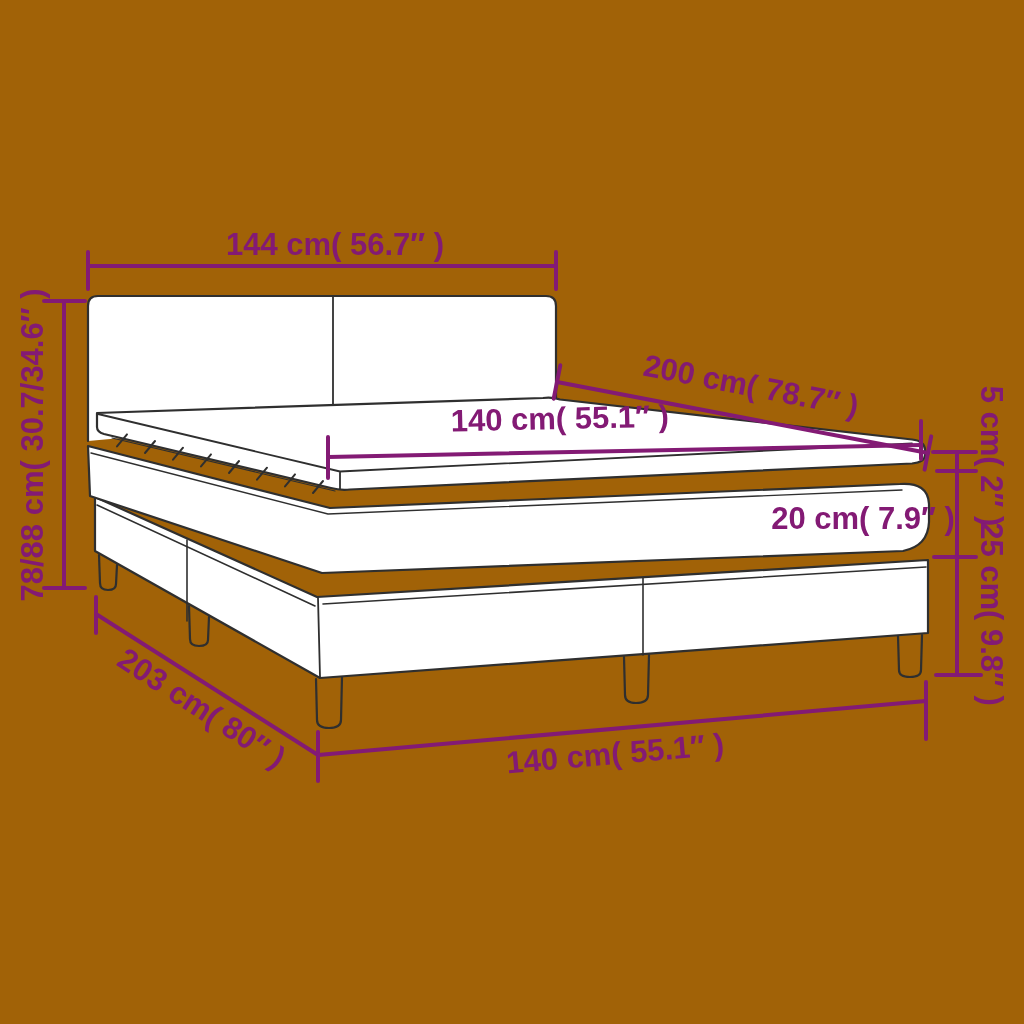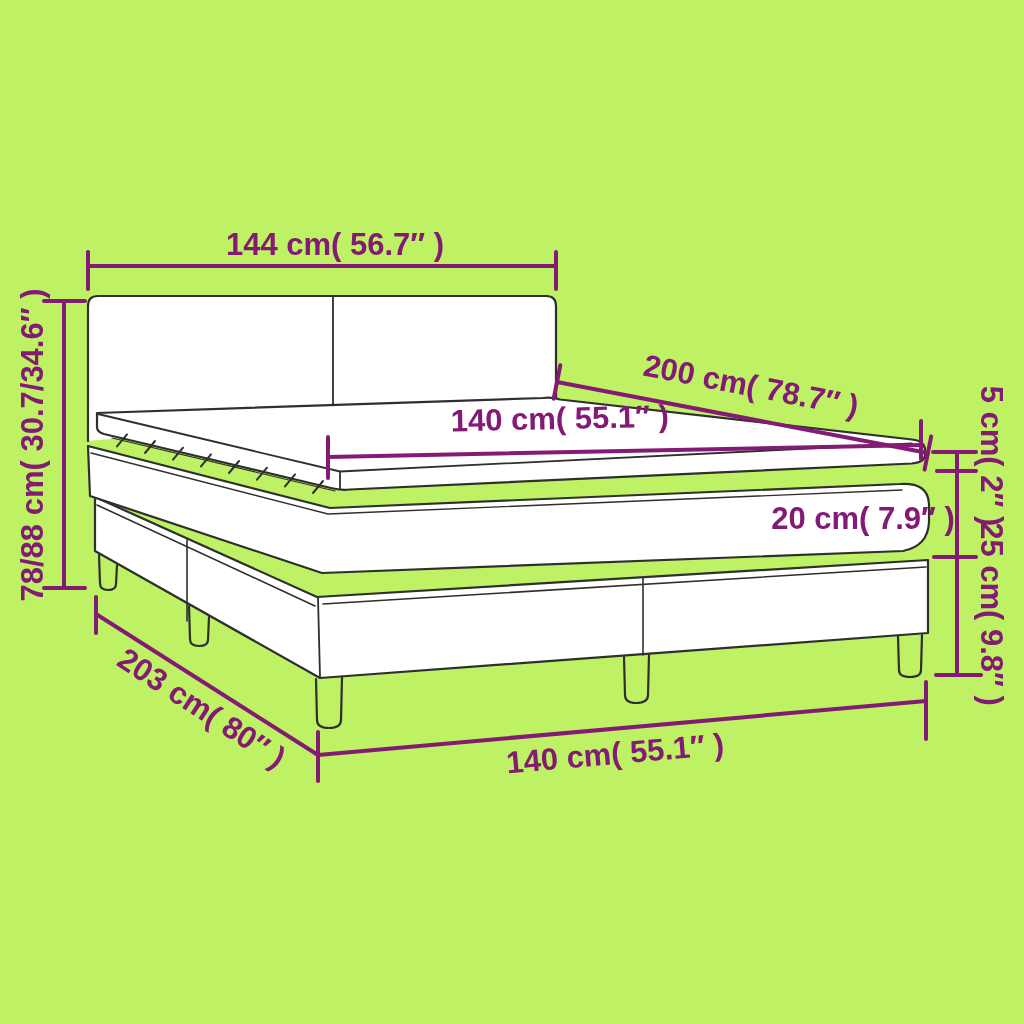--- a/index.html
+++ b/index.html
@@ -1,16 +1,16 @@
 <!DOCTYPE html>
 <html><head>
 <meta charset="utf-8">
 <style>
   html,body{margin:0;padding:0;background:#ffffff;}
-  .canvas{position:relative;width:1024px;height:1024px;background:#bef264;overflow:hidden;}
+  .canvas{position:relative;width:1024px;height:1024px;background:#a16207;overflow:hidden;}
   svg{display:block;}
   .dim-text{
     font-family:"Liberation Sans", sans-serif;
     font-weight:bold;
     font-size:31px;
   }
 </style>
 </head>
 <body>
 

